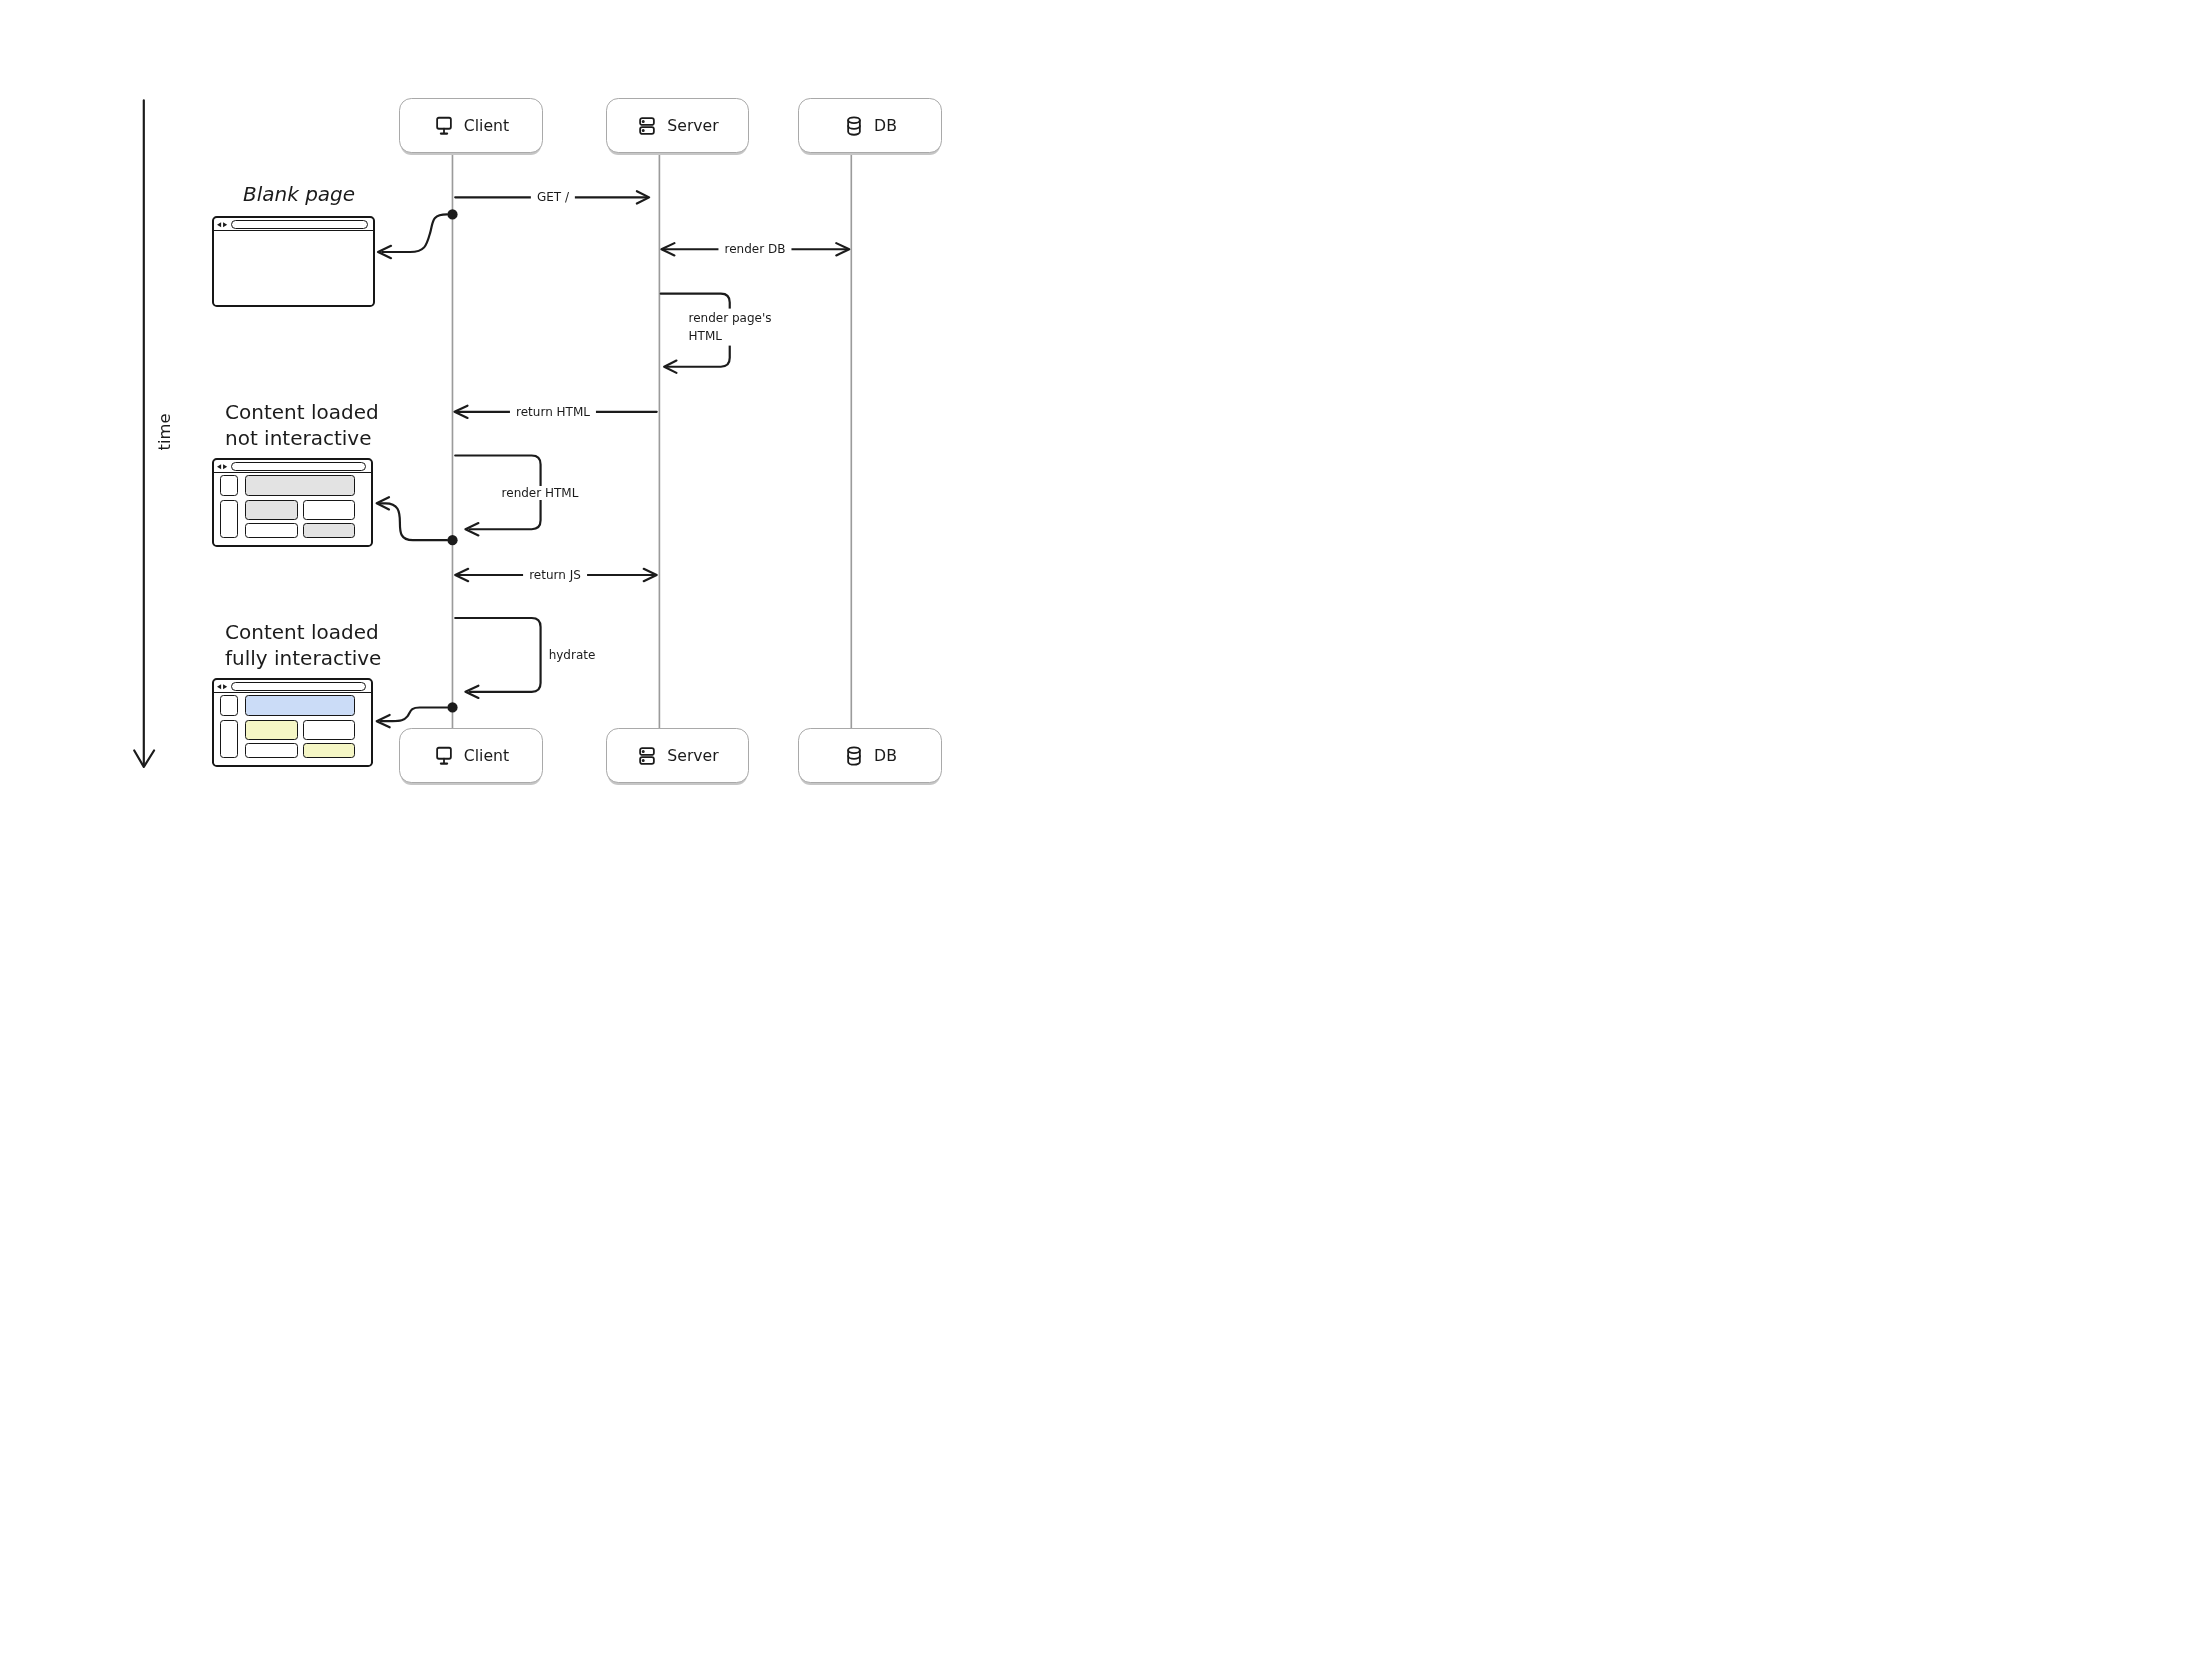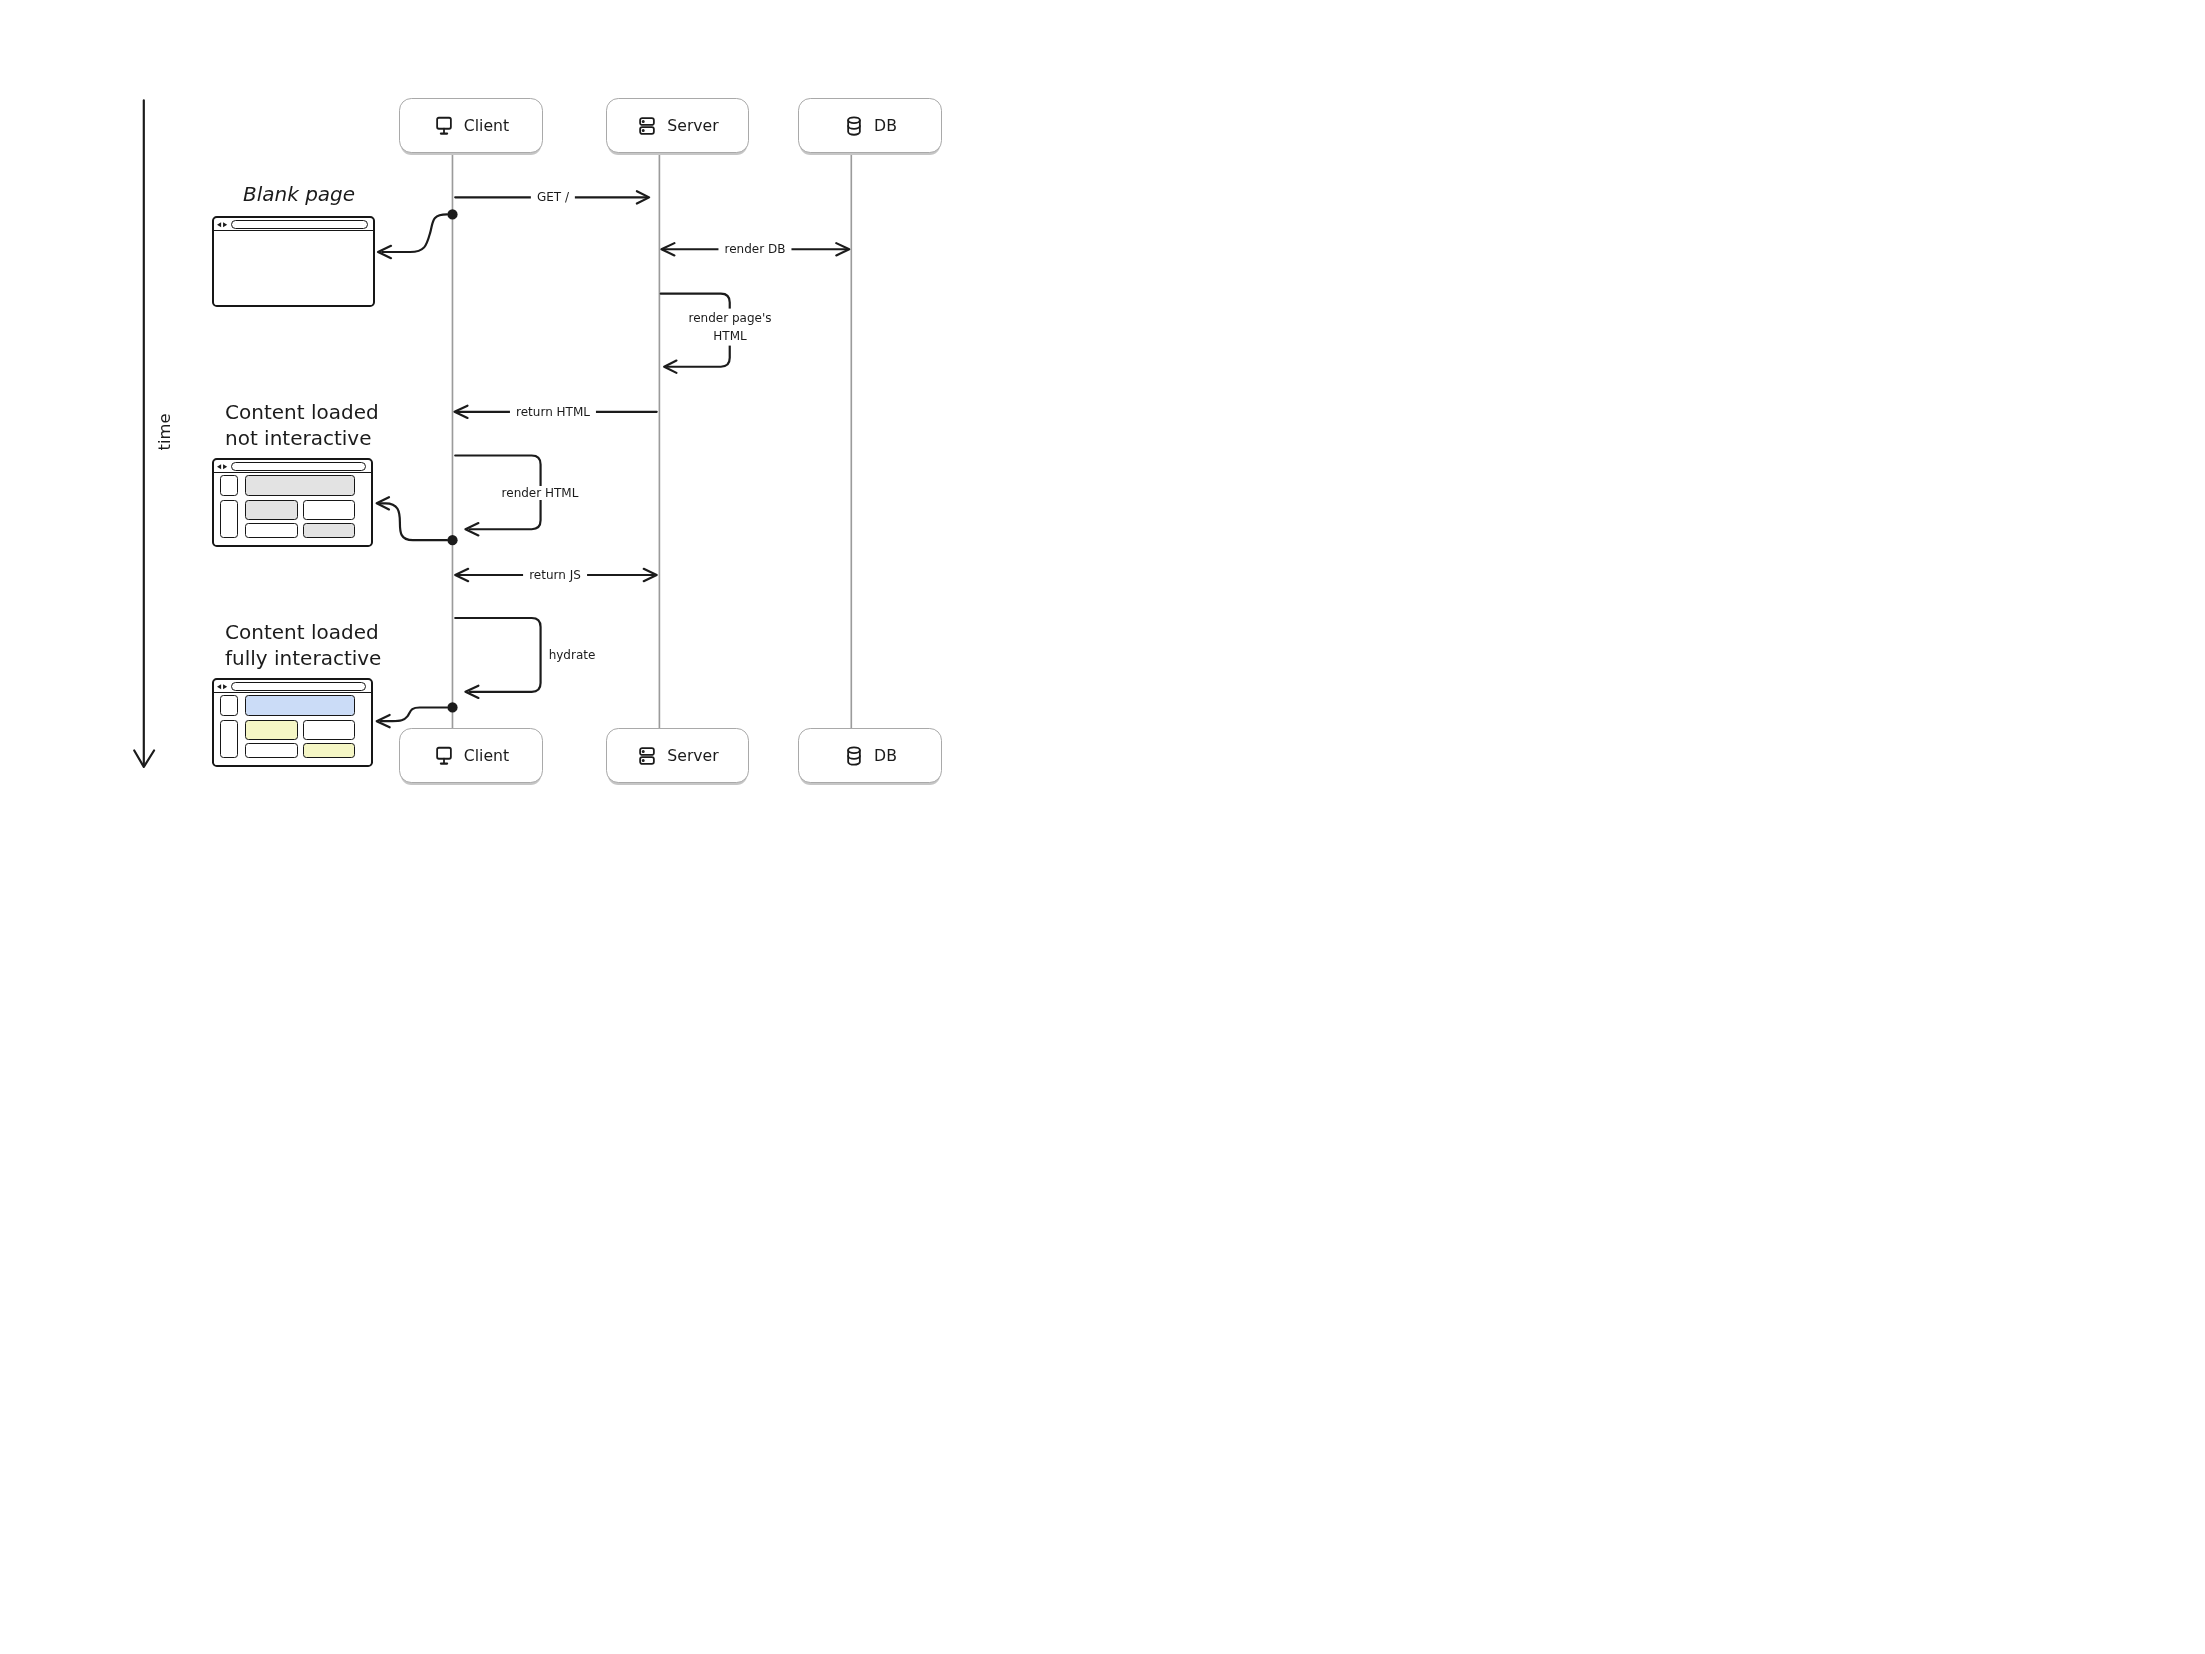--- a/index.html
+++ b/index.html
@@ -51,21 +51,21 @@
   .blk-hero      { left:20%; top:3%;  width:70%;   height:29%; }
   .blk-mid-left  { left:20%; top:37%; width:33.5%; height:28%; }
   .blk-mid-right { left:57%; top:37%; width:33%;   height:28%; }
   .blk-bot-left  { left:20%; top:70%; width:33.5%; height:20%; }
   .blk-bot-right { left:57%; top:70%; width:33%;   height:20%; }
 
   .msg-label {
     position:absolute; transform:translate(-50%,-50%); background:#fff;
     padding:0 6.1px; font-size:12px; white-space:nowrap; z-index:3;
   }
-  .loop-label { text-align:center; line-height:18.4px; }
+  .loop-label { line-height:18.4px; }
 </style>
 </head>
 <body>
 
 <div class="canvas">
 
   <svg class="overlay" width="1103" height="827" viewBox="0 0 1614 1211">
 
     <g stroke="#9b9b9b" stroke-width="2.4" fill="none">
       <line x1="662" y1="222" x2="662" y2="1066"></line>

